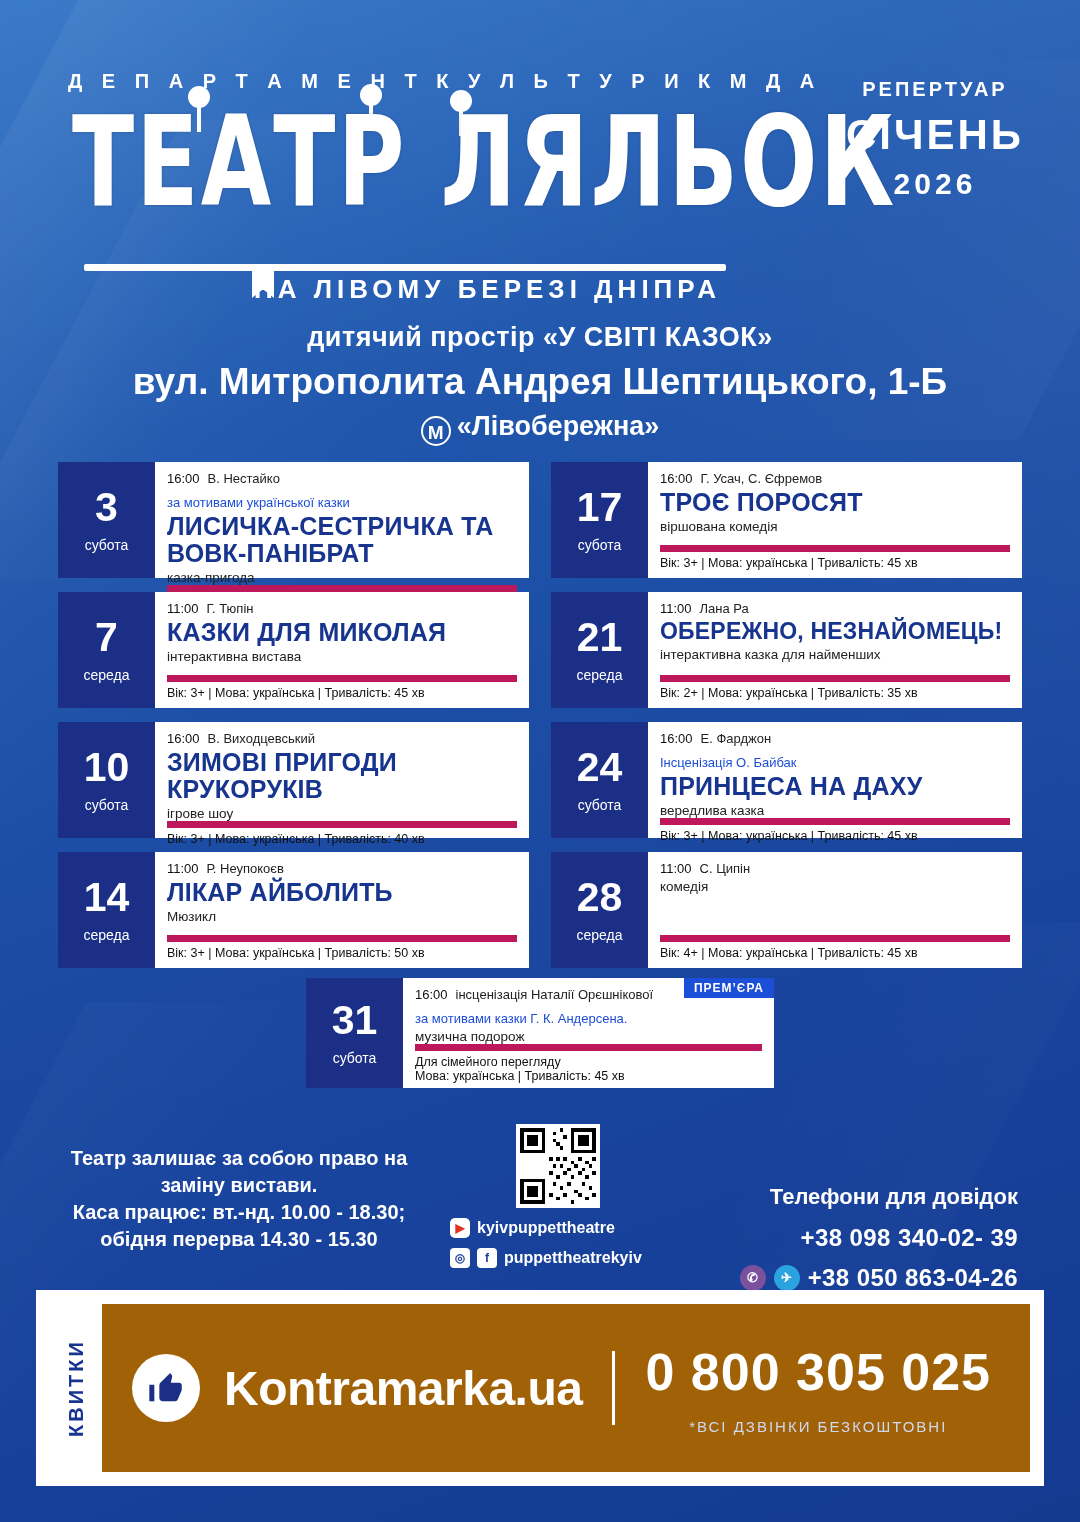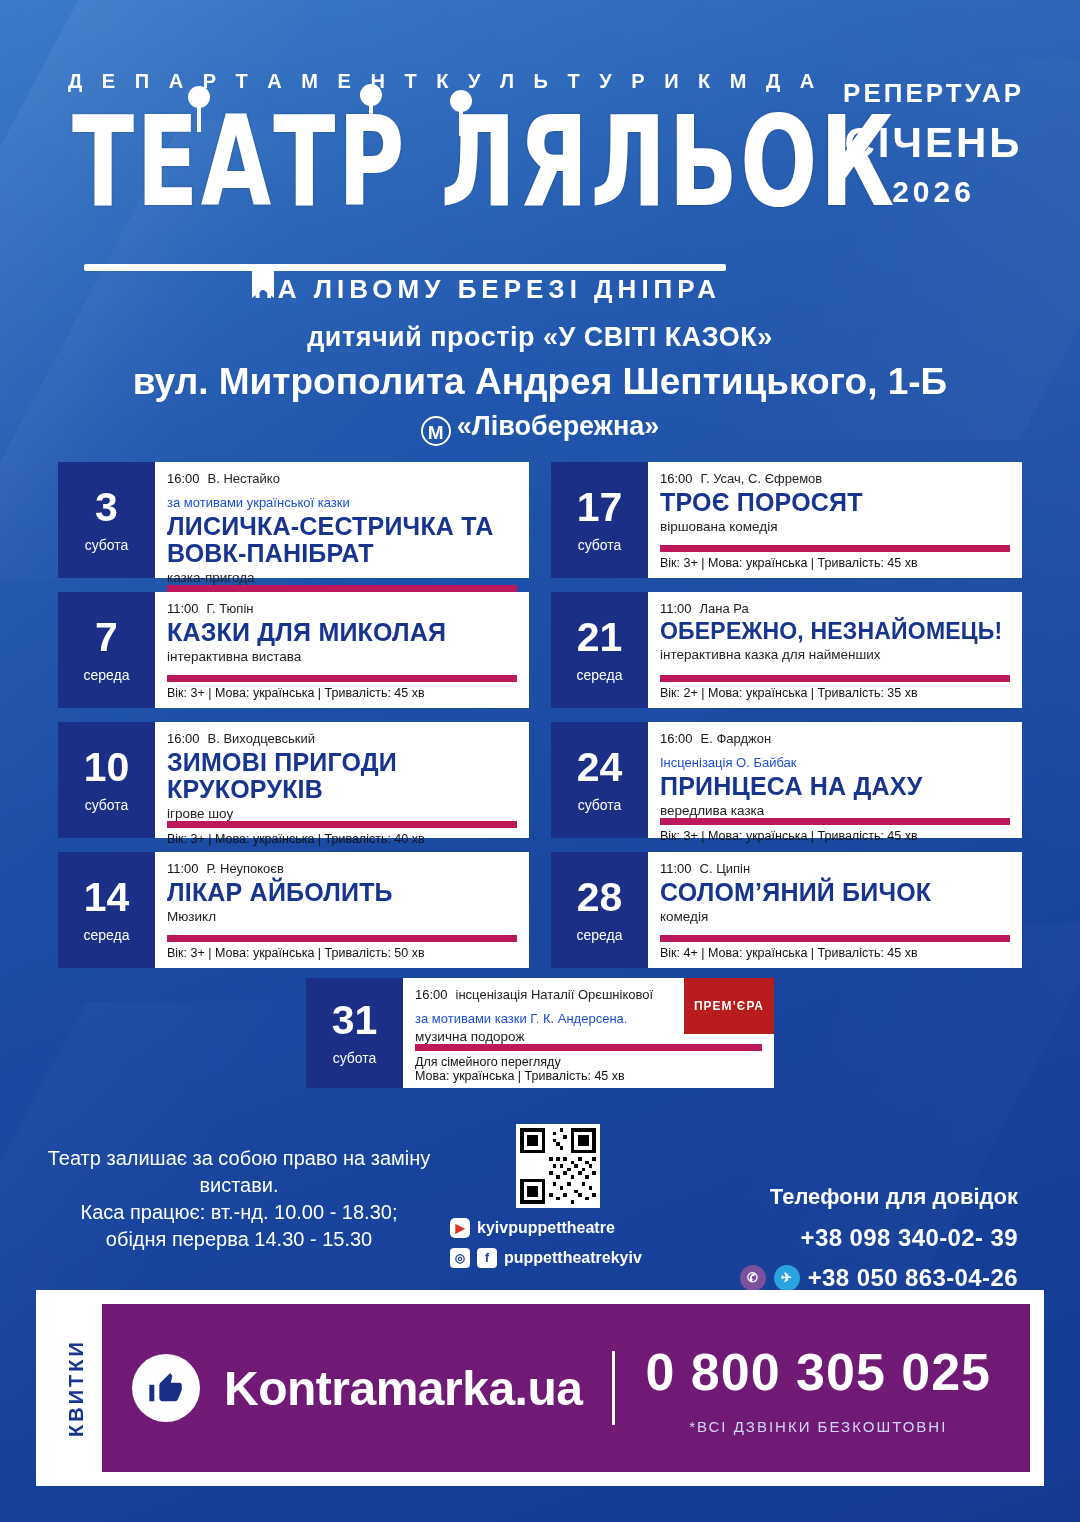--- a/index.html
+++ b/index.html
@@ -74,21 +74,21 @@
   }
   .bookmark {
     position: absolute; left: 180px; top: 168px; width: 22px; height: 34px;
     background: #ffffff;
     clip-path: polygon(0 0, 100% 0, 100% 100%, 50% 74%, 0 100%);
   }
 
   .rep-block {
     position: absolute; right: 56px; top: 78px; text-align: center; color: #ffffff;
   }
-  .rep-title { font-size: 26px; font-weight: bold; letter-spacing: 3px; }
+  .rep-title { font-size: 20px; font-weight: bold; letter-spacing: 3px; }
   .rep-month { font-size: 42px; font-weight: bold; letter-spacing: 3px; margin-top: 10px; }
   .rep-year  { font-size: 30px; font-weight: bold; letter-spacing: 4px; margin-top: 8px; }
 
   
   .venue {
     position: absolute; top: 322px; left: 0; right: 0; text-align: center; color: #fff;
   }
   .venue-line1 { font-size: 27px; font-weight: bold; letter-spacing: .5px; }
   .venue-line2 { font-size: 37px; font-weight: bold; margin-top: 8px; }
   .venue-line3 { font-size: 27px; font-weight: bold; margin-top: 8px; }
@@ -126,28 +126,28 @@
   .title.small { font-size: 23px; }
   .genre { font-size: 13.5px; color: #222; margin-top: 3px; }
   .meta {
     font-size: 12.5px; color: #111; border-top: 7px solid #be185d;
     padding-top: 4px; margin-top: auto;
   }
   .center-row {
     position: absolute; left: 306px; top: 978px; width: 468px; display: flex; height: 110px;
   }
   .premiere {
-    position: absolute; right: 0; top: 0; background: #b91c1c; color: #fff;
-    font-size: 12px; font-weight: bold; letter-spacing: 1px; padding: 21px 10px;
+    position: absolute; right: 0; top: 0; background: #1d4ed8; color: #fff;
+    font-size: 12px; font-weight: bold; letter-spacing: 1px; padding: 3px 10px;
   }
 
   
   .note {
     position: absolute; left: 44px; top: 1145px; width: 390px;
-    color: #fff; font-size: 20px; font-weight: normal; text-align: center; line-height: 1.35;
+    color: #fff; font-size: 20px; font-weight: bold; text-align: center; line-height: 1.35;
   }
   .qr {
     position: absolute; left: 516px; top: 1124px; width: 84px; height: 84px; background: #fff;
     padding: 4px;
   }
   .qr svg { display: block; }
   .social {
     position: absolute; left: 450px; top: 1218px; color: #fff; font-size: 16px; font-weight: bold;
   }
   .social .line { display: flex; align-items: center; gap: 7px; margin-bottom: 10px; }
@@ -173,21 +173,21 @@
     position: absolute; left: 36px; right: 36px; bottom: 36px; height: 196px;
     background: #ffffff; padding: 14px;
     display: flex; align-items: stretch;
   }
   .tickets-label {
     width: 52px; display: flex; align-items: center; justify-content: center;
     color: #17348f; font-weight: bold; font-size: 20px; letter-spacing: 3px;
     writing-mode: vertical-rl; transform: rotate(180deg);
   }
   .tickets-bar {
-    flex: 1; background: #701a75; display: flex; align-items: center; padding: 0 30px; gap: 24px;
+    flex: 1; background: #a16207; display: flex; align-items: center; padding: 0 30px; gap: 24px;
   }
   .thumb {
     width: 68px; height: 68px; border-radius: 50%; background: #fff;
     display: flex; align-items: center; justify-content: center; flex: 0 0 68px;
   }
   .brand { color: #fff; font-size: 48px; font-weight: bold; letter-spacing: -0.5px; }
   .divider { width: 3px; height: 74px; background: #fff; margin: 0 6px; }
   .phone-big { color: #fff; font-size: 52px; font-weight: bold; letter-spacing: 1px; }
   .phone-note { color: #cfd9f2; font-size: 15px; letter-spacing: 2px; text-align: center; margin-top: 16px; }
 </style>
@@ -349,21 +349,20 @@
     <div class="row">
       <div class="daybox">
         <div class="dnum">28</div>
         <div class="dname">середа</div>
       </div>
       <div class="card">
         <div class="line-top">
           <span class="time">11:00</span>
           <span class="author">С. Ципін</span>
         </div>
-        <div class="title">СОЛОМ’ЯНИЙ БИЧОК</div>
         <div class="genre">комедія</div>
         <div class="meta">Вік: 4+ | Мова: українська | Тривалість: 45 хв</div>
       </div>
     </div>
   </div>
 
   <div class="center-row">
     <div class="daybox">
       <div class="dnum">31</div>
       <div class="dname">субота</div>

